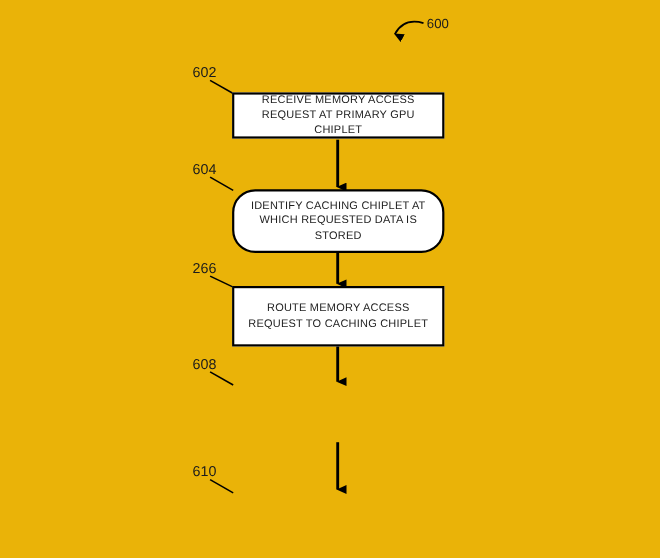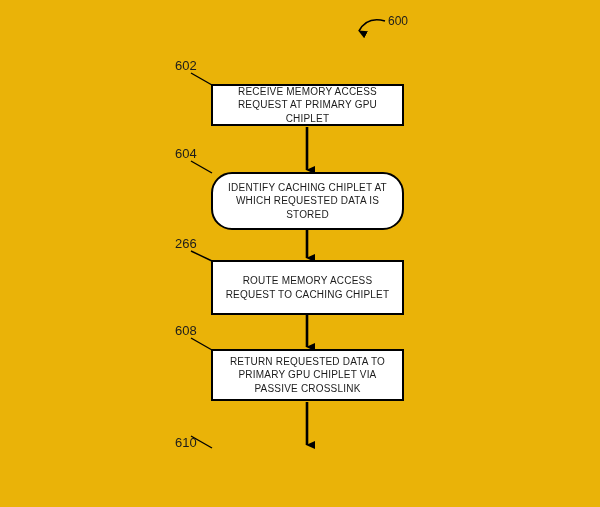--- a/index.html
+++ b/index.html
@@ -48,21 +48,21 @@
   .ref-label {
     position: absolute;
     left: 175px;
     font-size: 13px;
     color: #1c1c1c;
   }
   .r1 { top: 58px; }
   .r2 { top: 146px; }
   .r3 { top: 236px; }
   .r4 { top: 323px; }
-  .r5 { top: 435px; }
+  .r5 { top: 421px; }
   .fig-label {
     position: absolute;
     left: 388px;
     top: 14px;
     font-size: 12px;
     color: #1c1c1c;
   }
 </style>
 </head>
 <body>
@@ -100,17 +100,14 @@
 
   <div class="flow-box b1">
     <span>RECEIVE MEMORY ACCESS REQUEST AT PRIMARY GPU CHIPLET</span>
   </div>
   <div class="flow-box b2">
     <span>IDENTIFY CACHING CHIPLET AT WHICH REQUESTED DATA IS STORED</span>
   </div>
   <div class="flow-box b3">
     <span>ROUTE MEMORY ACCESS REQUEST TO CACHING CHIPLET</span>
   </div>
-  <div class="flow-box b4">
-    <span>RETURN REQUESTED DATA TO PRIMARY GPU CHIPLET VIA PASSIVE CROSSLINK</span>
-  </div>
 
 </div>
 
 </body></html>

